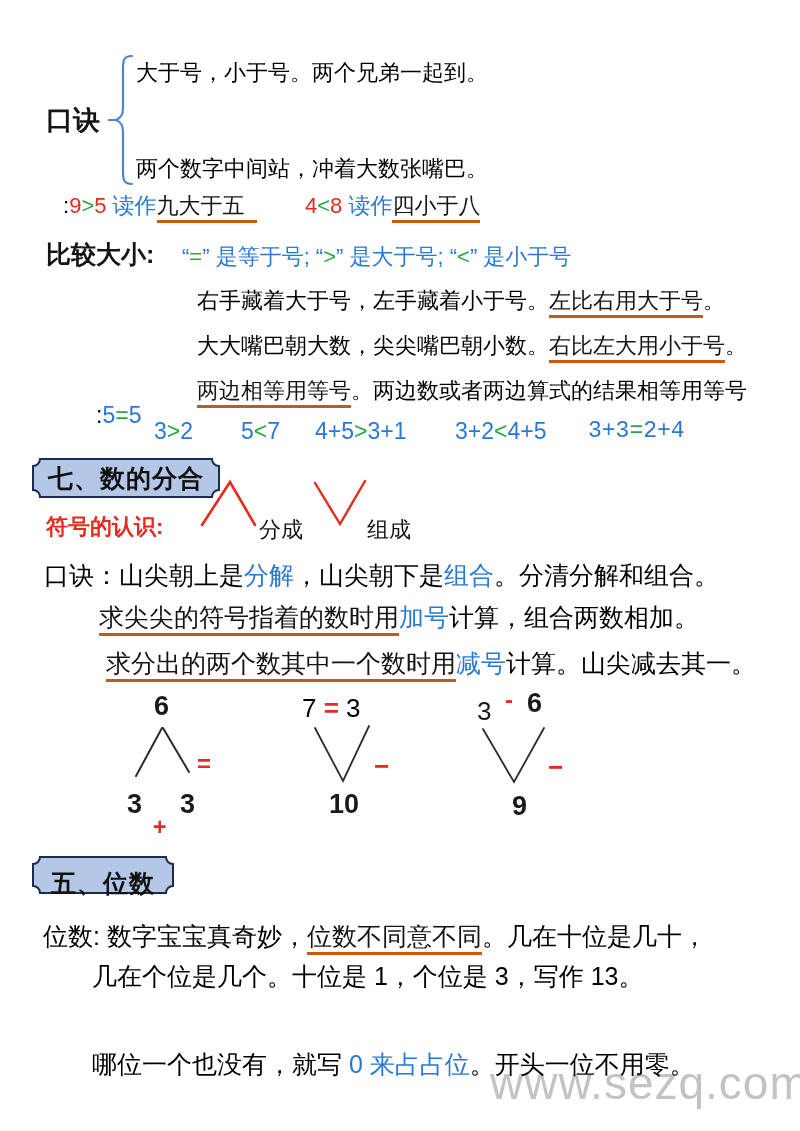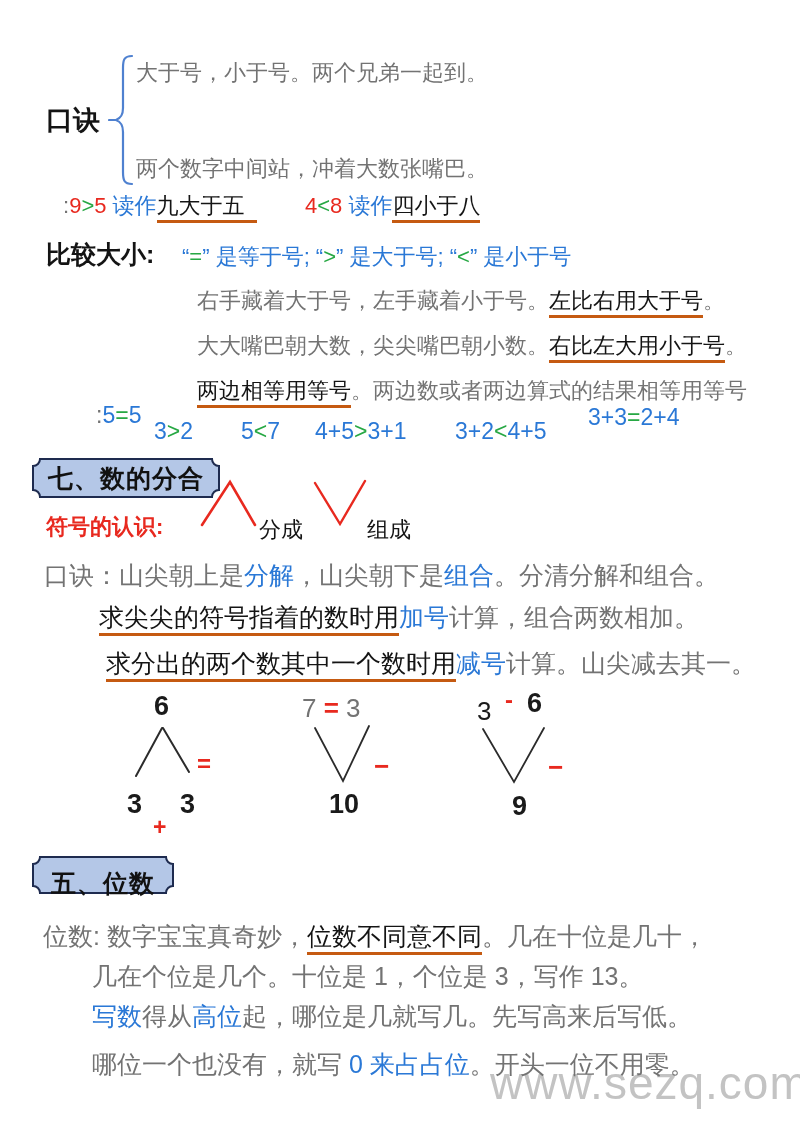--- a/index.html
+++ b/index.html
@@ -3,21 +3,21 @@
 <meta charset="utf-8">
 <style>
   html,body{margin:0;padding:0;background:#fff;}
   .page{position:relative;width:800px;height:1131px;background:#ffffff;overflow:hidden;
         font-family:"Liberation Sans","DejaVu Sans",sans-serif;color:#141414;}
   .abs{position:absolute;white-space:nowrap;}
   .t22{font-size:22px;line-height:1.25;}
   .t23{font-size:23px;line-height:1.2;}
   .t25{font-size:25px;line-height:1.25;}
   .seg{white-space:pre;}
-  .k{color:#737373;}
+  .k{color:#000000;}
   .b{color:#2a78d6;}
   .g{color:#27a844;}
   .r{color:#e8291f;}
   .rb{color:#e8291f;font-weight:700;}
   .ku{color:#141414;border-bottom:3px solid #c55a11;padding-bottom:2px;}
   .label-big{font-size:27px;font-weight:600;}
   .bijiao-label{font-size:25px;font-weight:600;}
   .fuhao-label{font-size:22px;font-weight:700;color:#e8291f;}
   .plaque{position:absolute;}
   .plaque .title{position:absolute;left:0;top:0;width:100%;height:100%;
@@ -52,21 +52,21 @@
   <div class="abs t22 z1" style="left:182px;top:243px;"><span class="seg b">“</span><span class="seg g">=</span><span class="seg b">”</span><span class="seg b"> 是等于号; </span><span class="seg b">“</span><span class="seg g">&gt;</span><span class="seg b">”</span><span class="seg b"> 是大于号; </span><span class="seg b">“</span><span class="seg g">&lt;</span><span class="seg b">”</span><span class="seg b"> 是小于号</span></div>
   <div class="abs t22 z1" style="left:197px;top:287px;"><span class="seg k">右手藏着大于号，左手藏着小于号。</span><span class="seg ku">左比右用大于号</span><span class="seg k">。</span></div>
   <div class="abs t22 z1" style="left:197px;top:332px;"><span class="seg k">大大嘴巴朝大数，尖尖嘴巴朝小数。</span><span class="seg ku">右比左大用小于号</span><span class="seg k">。</span></div>
   <div class="abs t22 z1" style="left:197px;top:377px;"><span class="seg ku">两边相等用等号</span><span class="seg k">。两边数或者两边算式的结果相等用等号</span></div>
 
   <div class="abs t23 z1" style="left:60px;top:402px;margin-left:36px;"><span class="seg k">:</span><span class="seg b">5</span><span class="seg g">=</span><span class="seg b">5</span></div>
   <div class="abs t23 z1" style="left:154px;top:418px;"><span class="seg b">3</span><span class="seg g">&gt;</span><span class="seg b">2</span></div>
   <div class="abs t23 z1" style="left:241px;top:418px;"><span class="seg b">5</span><span class="seg g">&lt;</span><span class="seg b">7</span></div>
   <div class="abs t23 z1" style="left:315px;top:418px;"><span class="seg b">4+5</span><span class="seg g">&gt;</span><span class="seg b">3+1</span></div>
   <div class="abs t23 z1" style="left:455px;top:418px;"><span class="seg b">3+2</span><span class="seg g">&lt;</span><span class="seg b">4+5</span></div>
-  <div class="abs t23 z1" style="left:588px;top:404px;"><span class="seg b">3+3</span><span class="seg g">=</span><span class="seg b">2+4</span></div>
+  <div class="abs t23 z1" style="left:588px;top:418px;font-family:Liberation Mono, monospace;"><span class="seg b">3+3</span><span class="seg g">=</span><span class="seg b">2+4</span></div>
 
   <div class="plaque z1" style="left:32px;top:458px;width:188px;height:40px;">
     <svg width="188" height="40" viewBox="0 0 188 40">
       <path d="M8,1 H180 A7,7 0 0 0 187,8 V32 A7,7 0 0 0 180,39 H8 A7,7 0 0 0 1,32 V8 A7,7 0 0 0 8,1 Z" fill="#b4c7e7" stroke="#1e2b4f" stroke-width="2"></path>
     </svg>
     <span class="title">七、数的分合</span>
   </div>
 
   <div class="abs fuhao-label z1" style="left:46px;top:512px;">符号的认识:</div>
   <svg class="abs z1" style="left:196px;top:476px;" width="66" height="54" viewBox="0 0 66 54">
@@ -109,16 +109,15 @@
 
   <div class="plaque z1" style="left:32px;top:856px;width:142px;height:55px;">
     <svg width="142" height="38" viewBox="0 0 142 38">
       <path d="M8,1 H134 A7,7 0 0 0 141,8 V30 A7,7 0 0 0 134,37 H8 A7,7 0 0 0 1,30 V8 A7,7 0 0 0 8,1 Z" fill="#b4c7e7" stroke="#1e2b4f" stroke-width="2"></path>
     </svg>
     <span class="title">五、位数</span>
   </div>
 
   <div class="abs t25 z1" style="left:43px;top:921px;"><span class="seg k">位数: 数字宝宝真奇妙，</span><span class="seg ku">位数不同意不同</span><span class="seg k">。几在十位是几十，</span></div>
   <div class="abs t25 z1" style="left:92px;top:961px;"><span class="seg k">几在个位是几个。十位是 1，个位是 3，写作 13。</span></div>
-  <div class="abs t25 z1" style="left:92px;top:1001px;"><span class="seg b">写数</span><span class="seg k">得从</span><span class="seg b">高位</span><span class="seg k">起，哪位是几就写几。先写高来后写低。</span></div>
   <div class="abs t25 z1" style="left:92px;top:1049px;"><span class="seg k">哪位一个也没有，就写 </span><span class="seg b">0 来占占位</span><span class="seg k">。开头一位不用零。</span></div>
 
 </div>
 
 </body></html>

